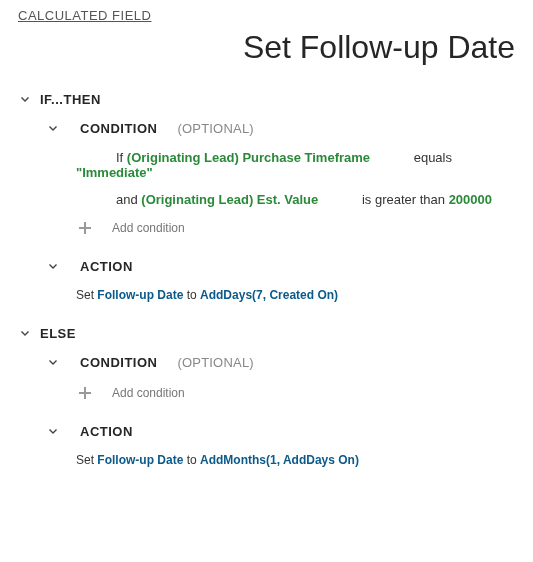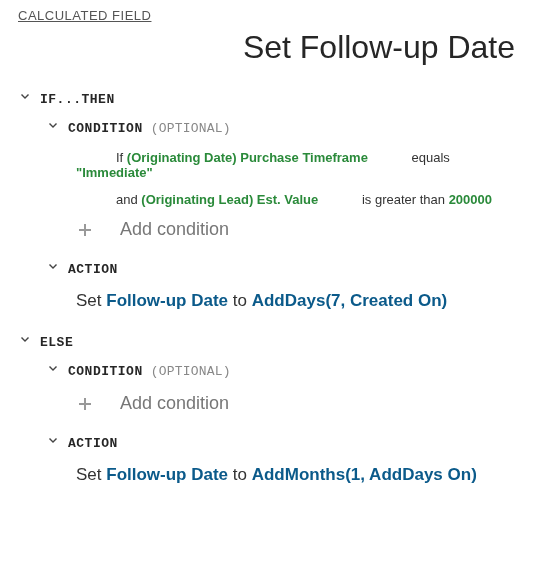--- a/index.html
+++ b/index.html
@@ -22,23 +22,22 @@
   }
   .page-title {
     font-size: 32px;
     font-weight: 300;
     color: #262626;
     margin-bottom: 26px;
     text-align: right;
   }
   .row {
     display: flex;
-    align-items: flex-start;
+    align-items: center;
     margin-bottom: 14px;
-    font-family: Liberation Mono, monospace;
   }
   .toggle {
     width: 14px;
     display: inline-flex;
     justify-content: center;
     align-items: center;
     color: #444;
     font-size: 12px;
     margin-right: 8px;
     cursor: pointer;
@@ -50,47 +49,46 @@
     font-size: 13px;
     color: #262626;
     letter-spacing: 0.5px;
   }
   .optional {
     font-weight: 400;
     color: #888;
     margin-left: 8px;
     letter-spacing: 0.2px;
   }
-  .indent-1 { margin-left: 28px; }
+  .indent-1 { margin-left: 28px; gap: 12px; }
   .cond-line {
     font-size: 13px;
     color: #2a8a3a;
     margin-bottom: 12px;
     margin-left: 58px;
   }
   .cond-line .plain { color: #333; margin-left: 40px; }
   .cond-line .field { font-weight: 700; color: #2a8a3a; }
   .cond-line .value { font-weight: 700; color: #2a8a3a; }
   .action-line {
-    font-size: 17px;
+    font-size: 12px;
     color: #0b5a8a;
     margin-left: 58px;
     margin-bottom: 24px;
   }
   .action-line .plain { color: #333; }
   .action-line .field { font-weight: 700; color: #0b5a8a; }
   .action-line .func { font-weight: 700; color: #0b5a8a; }
   .add-row {
     display: flex;
     align-items: center;
     margin-left: 58px;
     margin-bottom: 22px;
     color: #777;
-    font-size: 18px;
-    gap: 8px;
+    font-size: 12px;
   }
   .plus-icon {
     width: 18px;
     height: 18px;
     display: inline-flex;
     align-items: center;
     justify-content: center;
     color: #999;
     margin-right: 18px;
   }
@@ -115,21 +113,21 @@
   <span class="toggle">
     <svg viewBox="0 0 10 10">
         <path d="M1 3 L5 7 L9 3 L8 2 L5 5 L2 2 Z" fill="#444"></path>
       </svg>
   </span>
   <span class="section-label">CONDITION</span>
   <span class="optional">(OPTIONAL)</span>
 </div>
 
 <div class="cond-line">
-  <span class="plain">If </span><span class="field">(Originating Date) Purchase Timeframe</span><span class="plain"> equals </span><span class="value">"Immediate"</span>
+  <span class="plain">If </span><span class="field">(Originating Lead) Purchase Timeframe</span><span class="plain"> equals </span><span class="value">"Immediate"</span>
 </div>
 
 <div class="cond-line">
   <span class="plain">and </span><span class="field">(Originating Lead) Est. Value</span><span class="plain"> is greater than </span><span class="value">200000</span>
 </div>
 
 <div class="add-row">
   <span class="plus-icon">
     <svg viewBox="0 0 14 14">
         <rect x="6" y="1" width="2" height="12" fill="#999"></rect>

